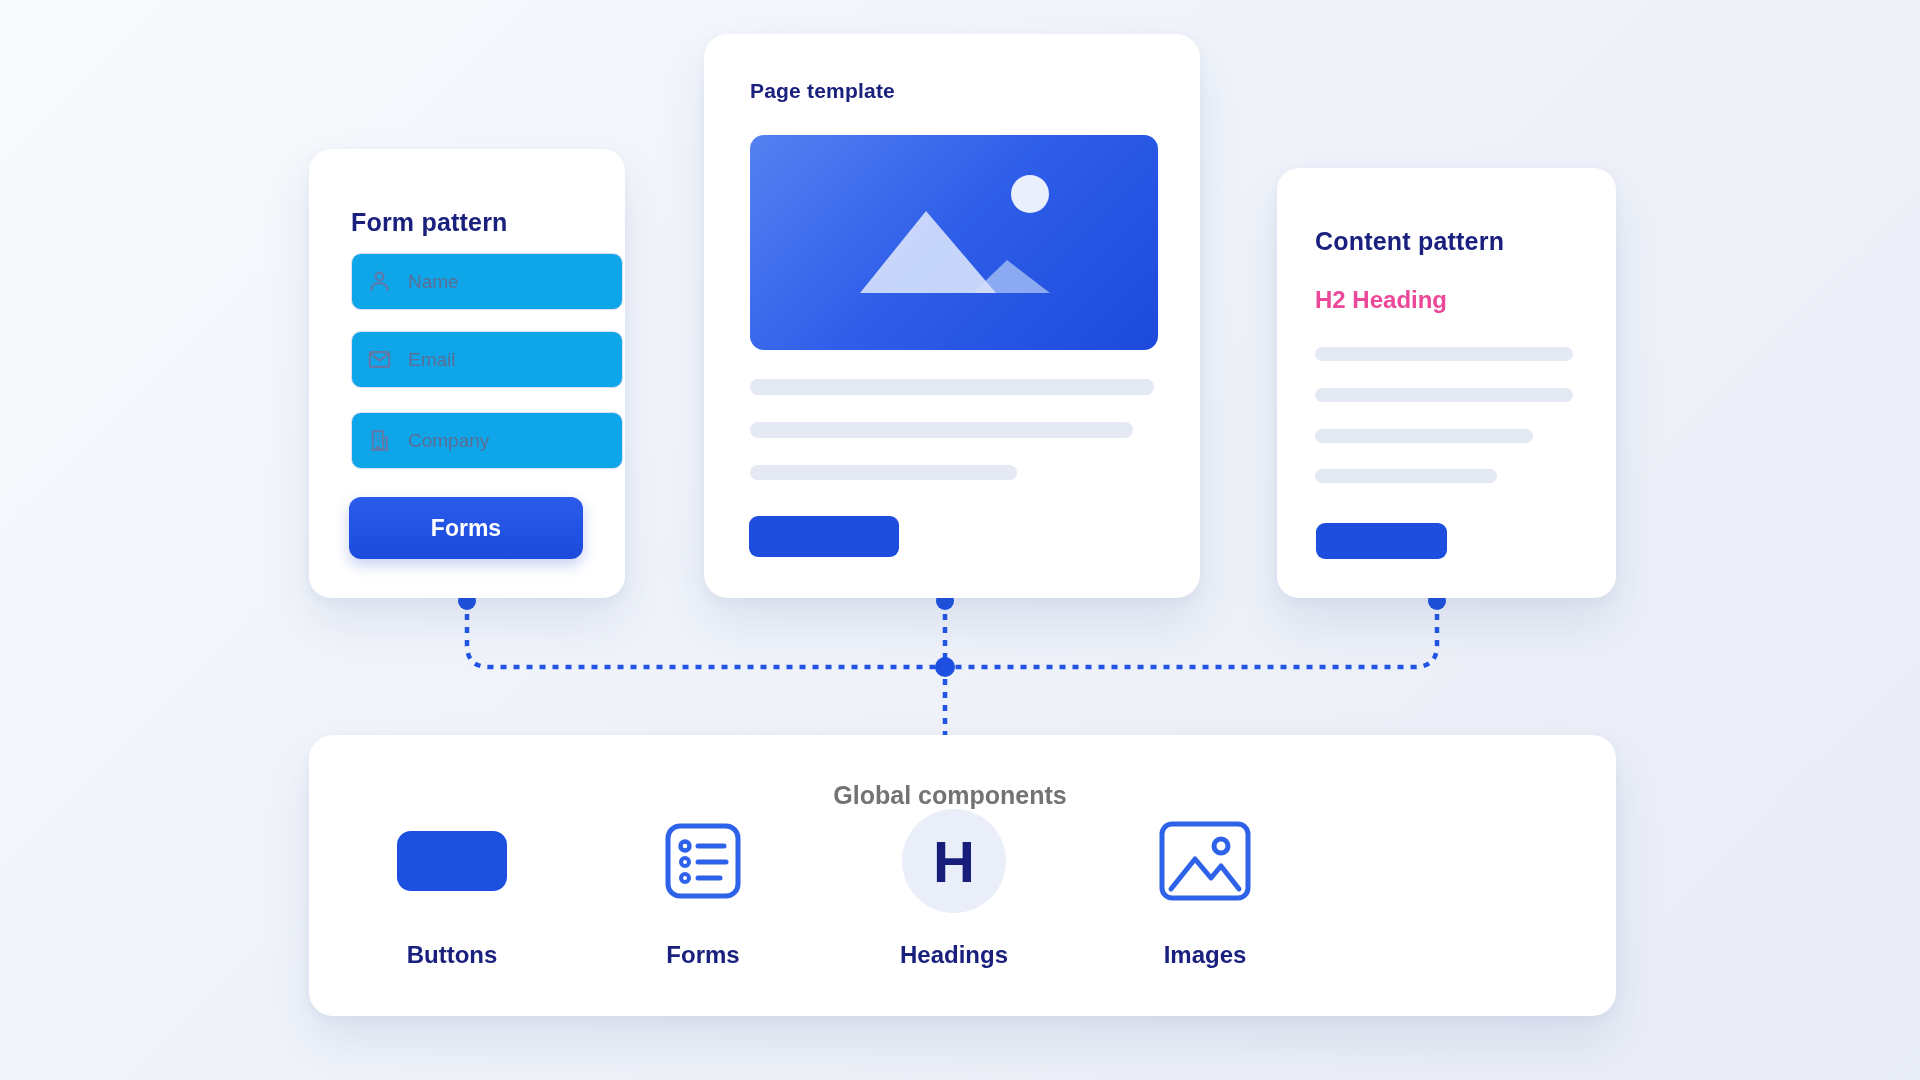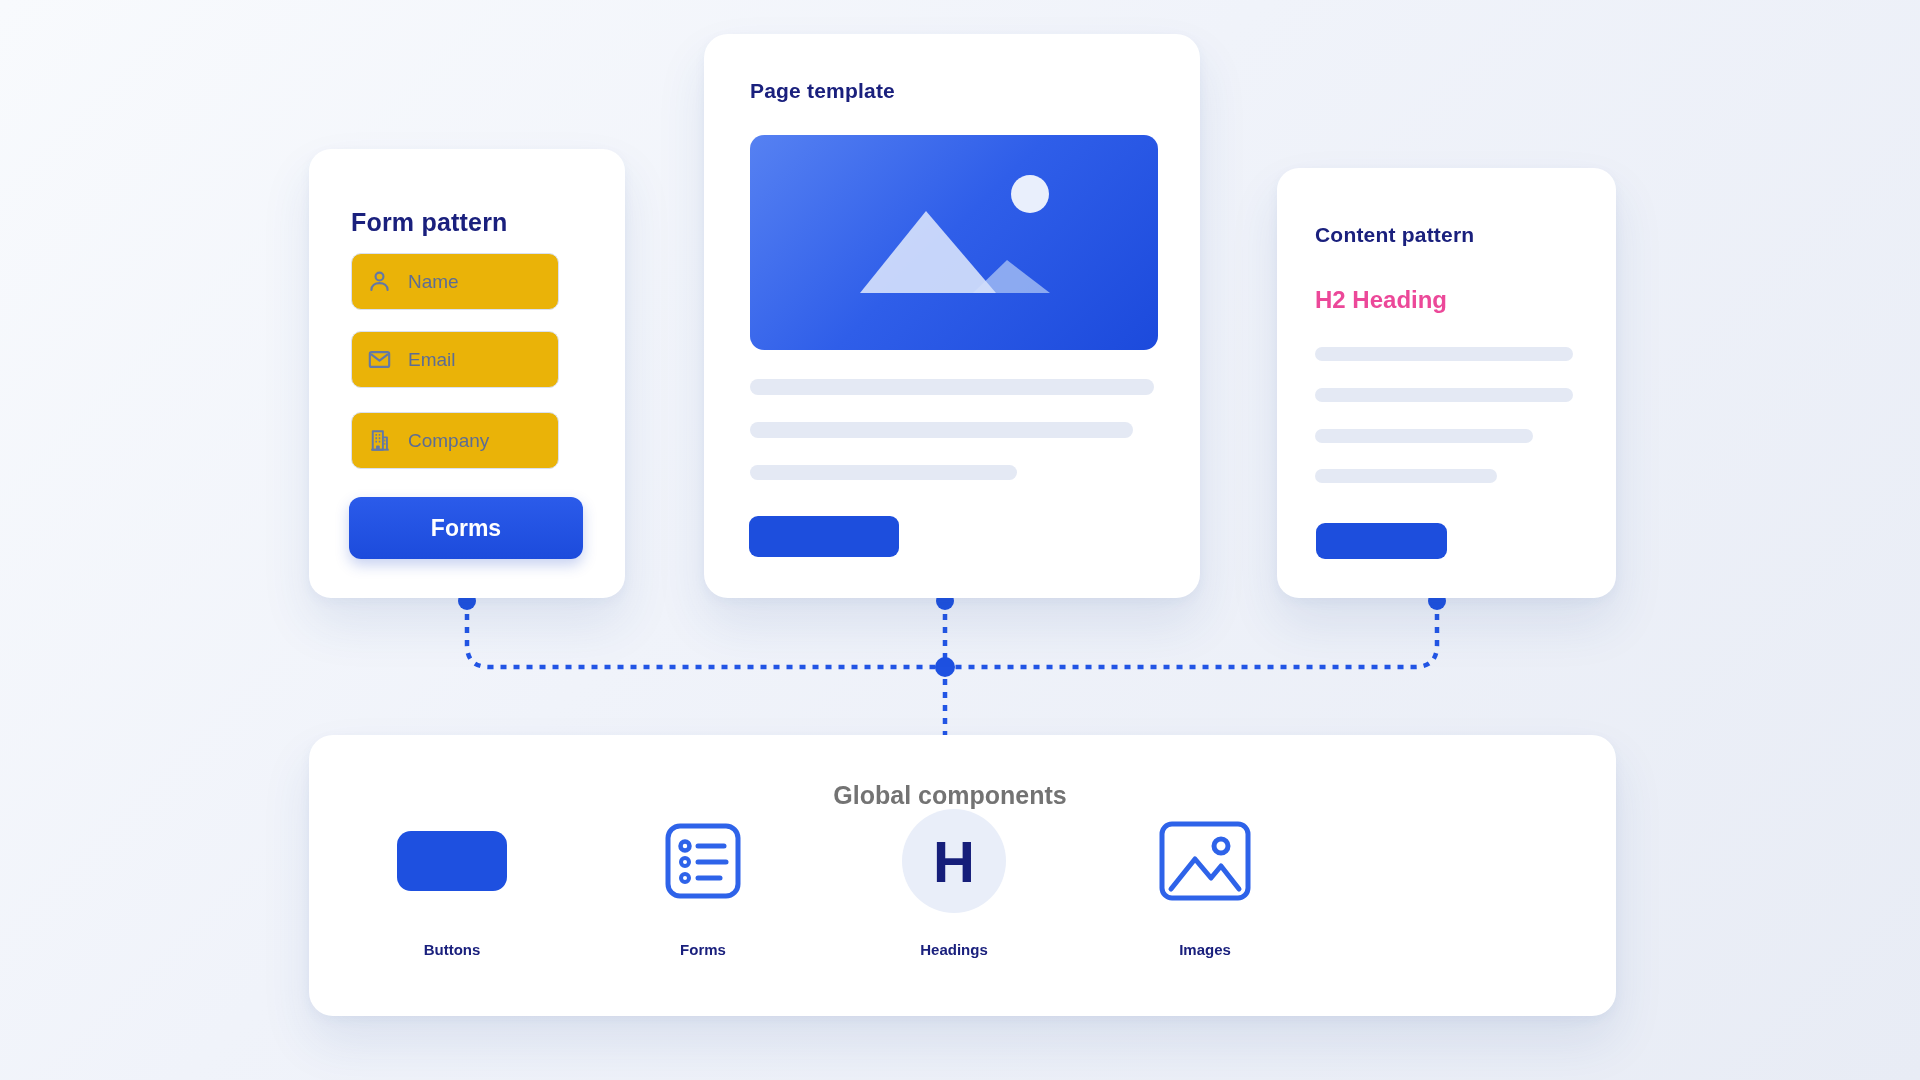--- a/index.html
+++ b/index.html
@@ -14,26 +14,26 @@
     box-shadow:0 26px 50px rgba(44,74,150,.10),0 4px 12px rgba(44,74,150,.05);
   }
   .form-card{left:309px;top:149px;width:316px;height:449px;}
   .page-card{left:704px;top:34px;width:496px;height:564px;border-radius:24px;}
   .content-card{left:1277px;top:168px;width:339px;height:430px;}
   .global-card{left:309px;top:735px;width:1307px;height:281px;border-radius:24px;}
 
   .card-title{position:absolute;color:#1a207d;font-weight:700;letter-spacing:.2px;}
   .form-card .card-title{left:42px;top:38px;font-size:25px;text-align:center;}
   .page-card .card-title{left:46px;top:28px;font-size:21px;}
-  .content-card .card-title{left:38px;top:38px;font-size:21px;}
+  .content-card .card-title{left:38px;top:38px;font-size:25px;}
   .h2-demo{position:absolute;left:38px;top:118px;font-size:24px;font-weight:700;color:#ec4899;}
 
   .field{
-    position:absolute;left:42px;width:208px;height:57px;box-sizing:border-box;
-    border:1.5px solid #d9e1f1;border-radius:10px;background:#eab308;
+    position:absolute;left:42px;width:272px;height:57px;box-sizing:border-box;
+    border:1.5px solid #d9e1f1;border-radius:10px;background:#0ea5e9;
     display:flex;align-items:center;gap:13px;padding:0 14px;justify-content:center;
   }
   .field svg{flex:0 0 auto;}
   .field input{
     border:0;outline:0;min-width:0;width:100%;background:transparent;
     font:19px "Liberation Sans",sans-serif;color:#3c4a6e;
   }
   .field input::placeholder{color:#5d6d94;opacity:1;}
   .f1{top:104px;} .f2{top:182px;} .f3{top:263px;}
 
@@ -58,21 +58,21 @@
   .content-card .b4{left:38px;top:301px;width:182px;height:14px;}
 
   .pill-btn{position:absolute;border:0;border-radius:9px;background:#1d4edd;cursor:pointer;}
   .page-card .pill-btn{left:45px;top:482px;width:150px;height:41px;}
   .content-card .pill-btn{left:39px;top:355px;width:131px;height:36px;}
 
   .global-title{position:absolute;left:0;right:25px;top:25px;text-align:center;
     font-size:25px;font-weight:700;color:#737373;}
   .tile{position:absolute;top:70px;width:190px;text-align:center;cursor:pointer;}
   .tile .icon-box{height:112px;display:flex;align-items:center;justify-content:center;}
-  .tile .tile-label{margin-top:24px;font-size:15px;font-weight:600;color:#1a207d;}
+  .tile .tile-label{margin-top:24px;font-size:24px;font-weight:600;color:#1a207d;}
   .t1{left:48px;} .t2{left:299px;} .t3{left:550px;} .t4{left:801px;} .t5{left:1052px;}
 
   .btn-swatch{width:110px;height:60px;border-radius:14px;background:#1e50e0;}
   .h-circle{
     width:104px;height:104px;border-radius:50%;background:#e9eef9;
     display:flex;align-items:center;justify-content:center;
     font-size:58px;font-weight:700;color:#161e7a;
   }
   .connectors{position:absolute;left:0;top:0;pointer-events:none;}
 </style>

